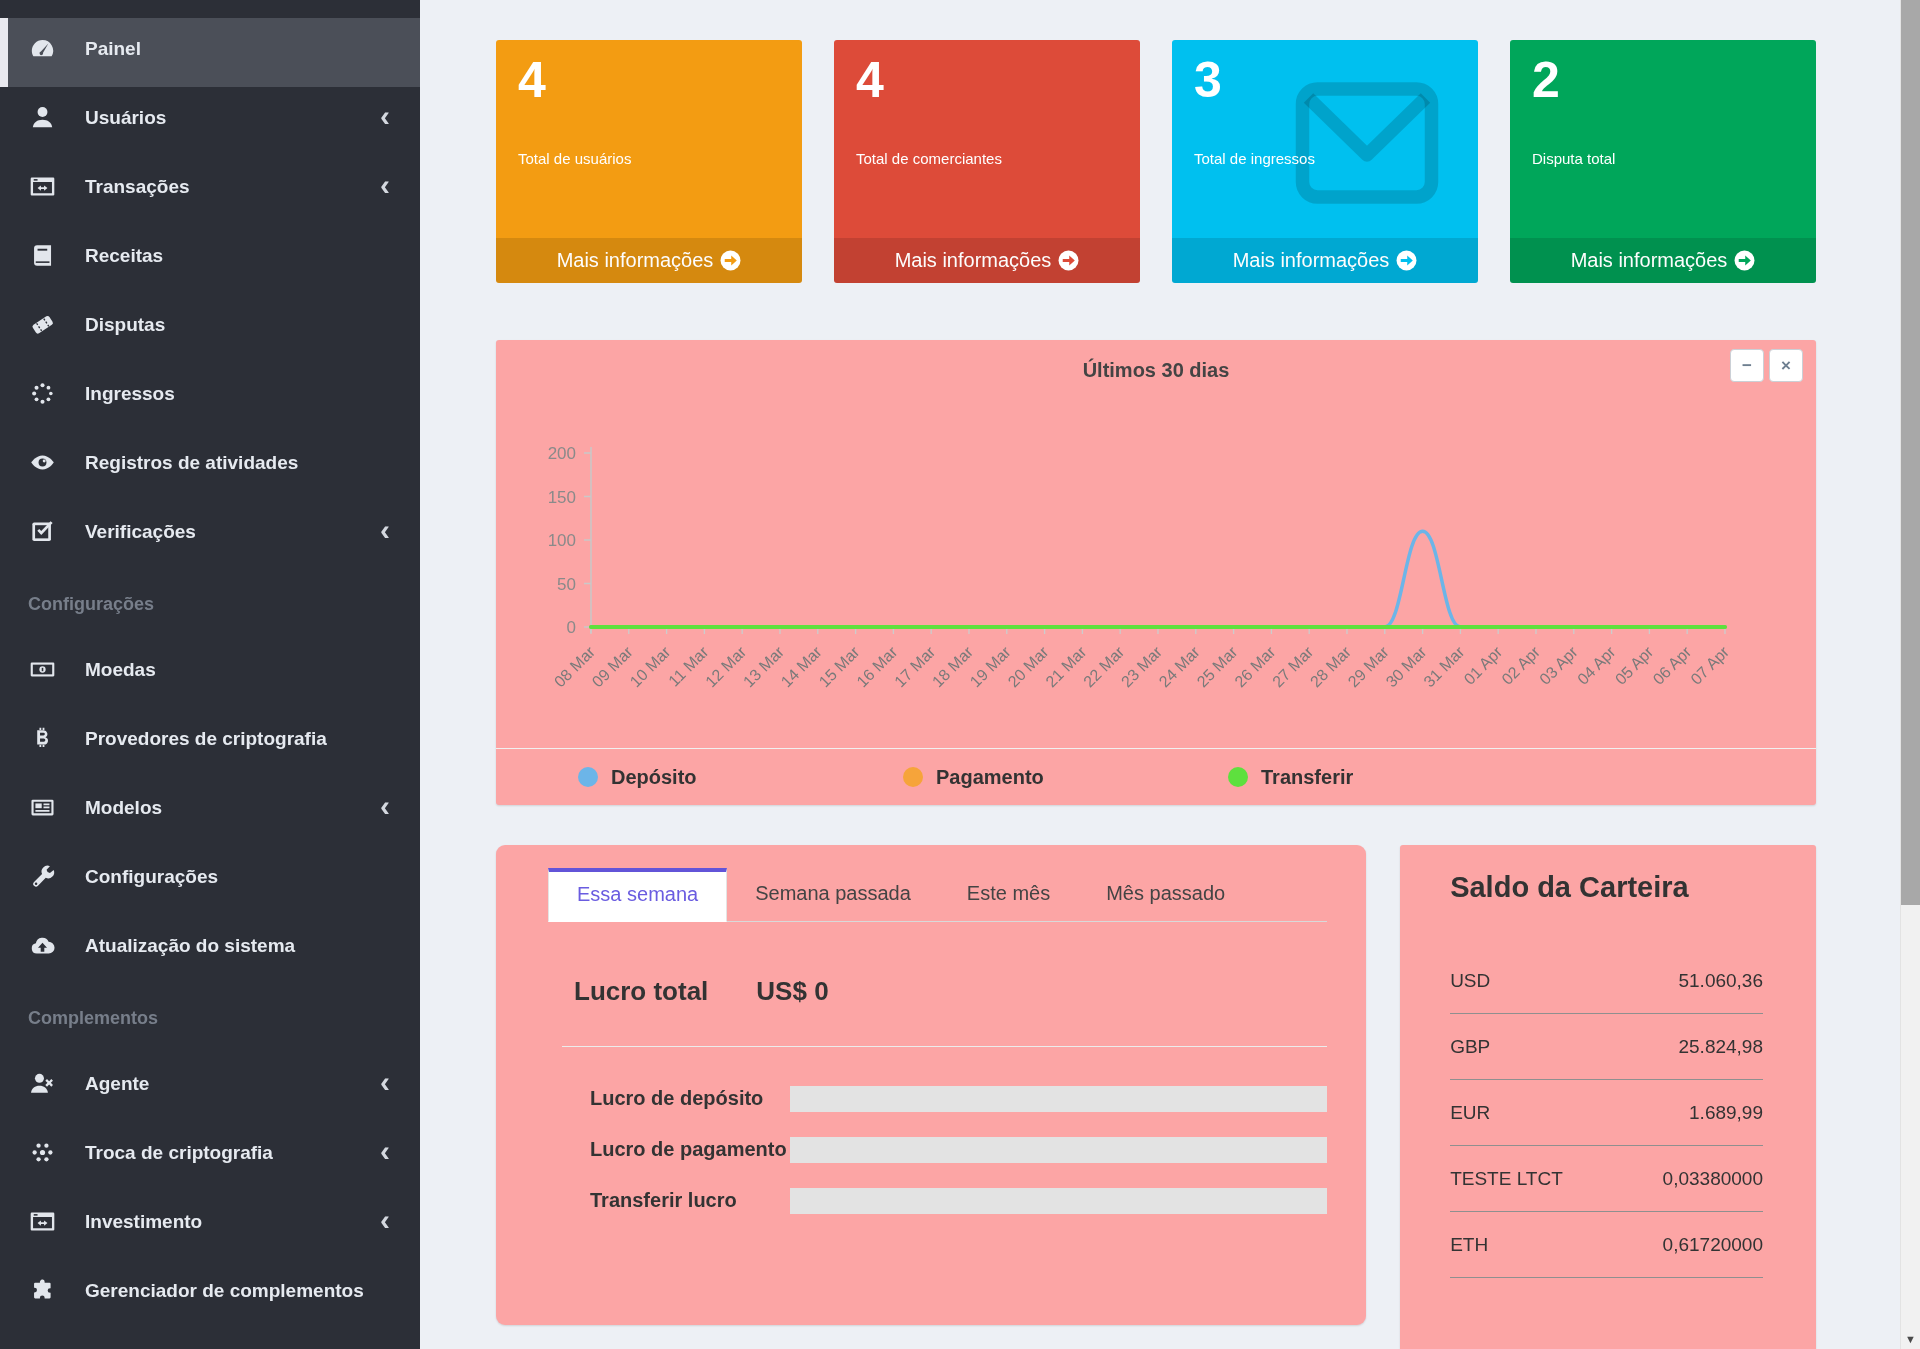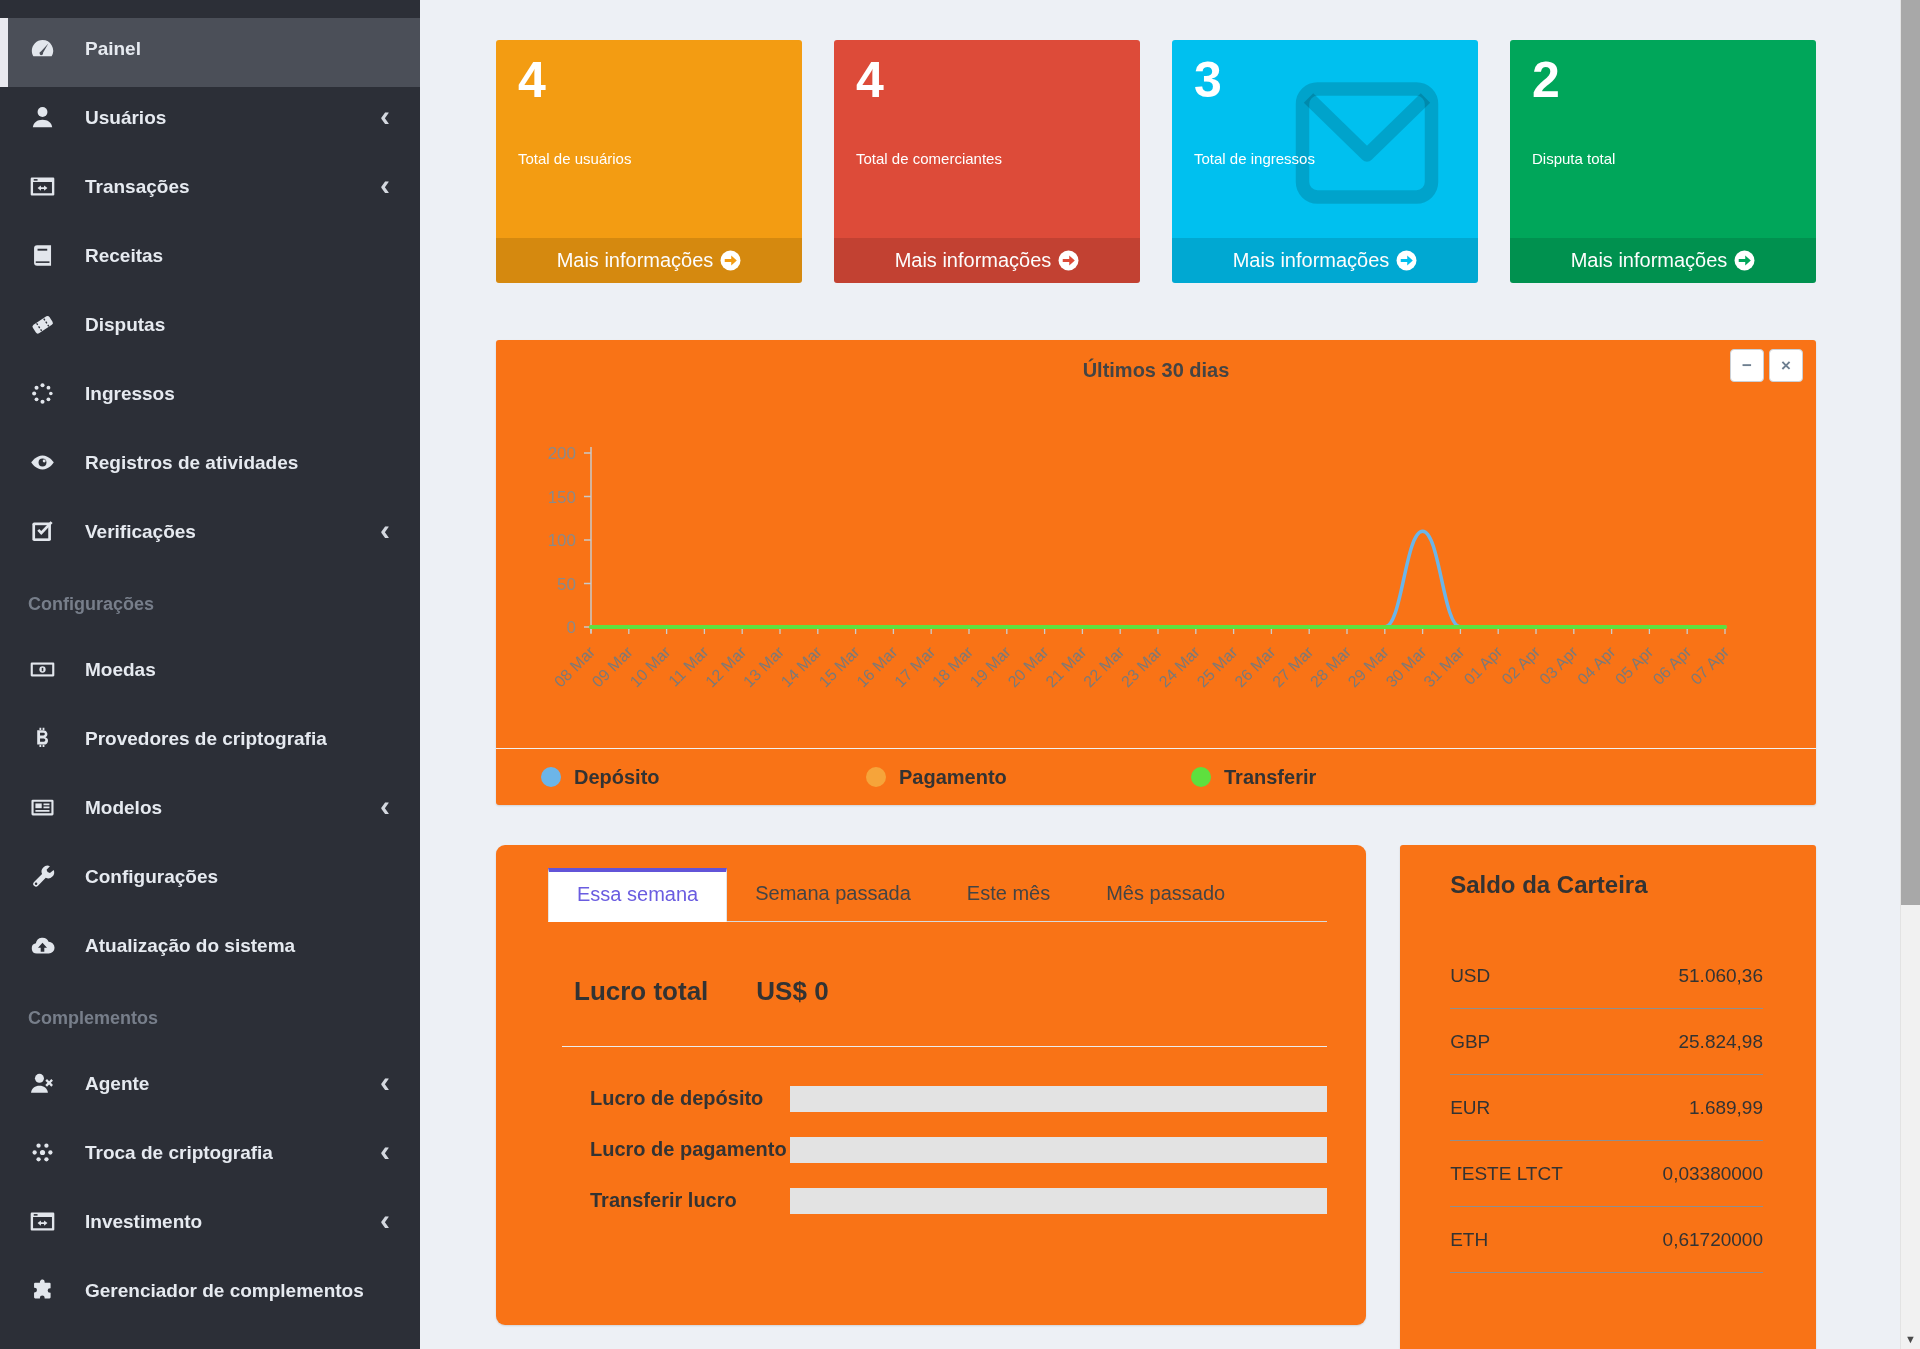--- a/index.html
+++ b/index.html
@@ -32,48 +32,48 @@
     padding:40px 80px 0 76px; }
   
   #stat-row { display:flex; gap:32px; }
   .stat-box { flex:1; height:243px; border-radius:3px; position:relative; color:#fff; overflow:hidden; }
   .stat-num { font-size:50px; font-weight:bold; padding:12px 0 0 22px; line-height:1.15; }
   .stat-lbl { font-size:15px; padding:40px 0 0 22px; position:relative; z-index:2; }
   .stat-ico { position:absolute; top:33px; right:36px; width:150px; height:140px; z-index:1; }
   .stat-footer { position:absolute; left:0; right:0; bottom:0; height:45px; background:rgba(0,0,0,0.12);
     display:flex; align-items:center; justify-content:center; gap:7px;
     color:#fdfdfd; font-size:20px; cursor:pointer; z-index:3; }
-  .panel { background:#f97316; border-radius:3px; box-shadow:0 1px 2px rgba(0,0,0,0.12); }
+  .panel { background:#fca5a5; border-radius:3px; box-shadow:0 1px 2px rgba(0,0,0,0.12); }
   
   #chart-panel { margin-top:57px; height:465px; position:relative; }
   #chart-title { text-align:center; padding-top:19px; font-size:20px; font-weight:bold; color:#444; position:relative; z-index:2; }
   #chart-btns { position:absolute; top:9px; right:13px; display:flex; gap:5px; z-index:3; }
   .cbtn { width:34px; height:33px; border:1px solid #cbd0d6; border-radius:4px; background:#fff;
     color:#6e7f90; font-size:17px; font-weight:bold; display:flex; align-items:center; justify-content:center; cursor:pointer; }
   #chart-svg { position:absolute; left:0; top:0; width:1320px; height:408px; }
   #chart-legend { position:absolute; left:0; right:0; top:408px; bottom:0; border-top:1px solid #f0f0f0;
-    display:flex; align-items:center; padding-left:45px; }
+    display:flex; align-items:center; padding-left:82px; }
   .leg-item { width:325px; display:flex; align-items:center; gap:13px; font-size:20px; font-weight:bold; color:#333; }
   .leg-dot { width:20px; height:20px; border-radius:50%; flex:none; }
   
   #bottom-row { display:flex; gap:34px; margin-top:40px; }
   #tabs-panel { width:873px; height:480px; padding:23px 39px 0 52px;border-radius:9px; }
   #nav-tabs { display:flex; border-bottom:1px solid #d9d9d9; }
   .tab { padding:14px 28px 15px; font-size:20px; color:#444; cursor:pointer; background:transparent; }
   .tab.active { color:#6a5ce0; border-top:4px solid #6254d8; border-left:1px solid #e4e4e4;
     border-right:1px solid #e4e4e4; border-bottom:1px solid #fff; margin-bottom:-1px; padding-top:11px; background:#fff; }
   #profit-head { display:flex; gap:48px; margin:54px 0 0 26px; font-size:26px; font-weight:bold; color:#333; }
   #profit-sep { border:none; border-top:1px solid #ececec; margin:39px 0 0 14px; }
   #profit-rows { margin:36px 0 0 26px; }
   .profit-row { display:flex; margin-bottom:20px;margin-left:16px; }
   .profit-row .plbl { width:200px; font-size:20px; font-weight:bold; color:#333; line-height:31px; }
   .profit-row .pbar { flex:1; height:26px; background:#e3e3e3; margin-top:3px; }
   
   #wallet-panel { width:417px; height:540px; padding:26px 53px 0 50px; }
-  #wallet-title { font-size:24px; font-weight:bold; color:#333; }
+  #wallet-title { font-size:29px; font-weight:bold; color:#333; }
   #wallet-rows { margin-top:44px; }
   .w-row { display:flex; justify-content:space-between; align-items:center; padding:22px 0 21px;
     border-bottom:1px solid #8f8f8f; font-size:19px; color:#333; }
   
   #scrollbar { position:absolute; right:0; top:0; width:20px; height:1349px; background:#f1f1f1; border-left:1px solid #e3e3e3; }
   #scroll-thumb { position:absolute; left:0; right:0; top:0; height:905px; background:#a8a8a8; cursor:pointer; }
   #scroll-btn { position:absolute; left:0; right:0; bottom:0; height:20px; display:flex; align-items:center;
     justify-content:center; font-size:11px; color:#4a4a4a; cursor:pointer; }
 </style>
 </head>

